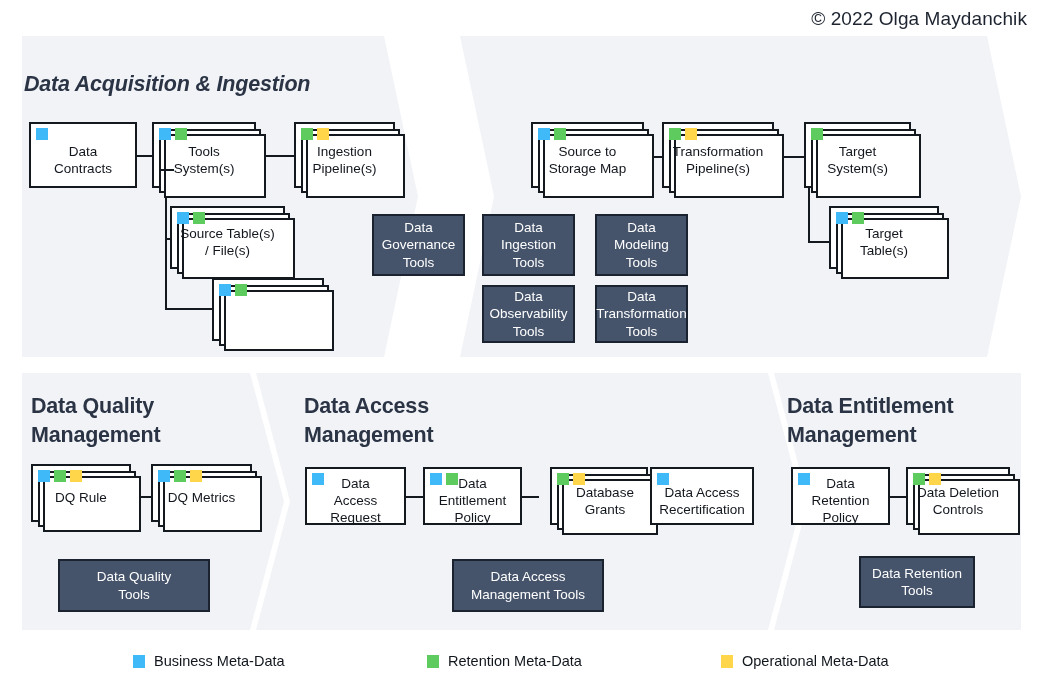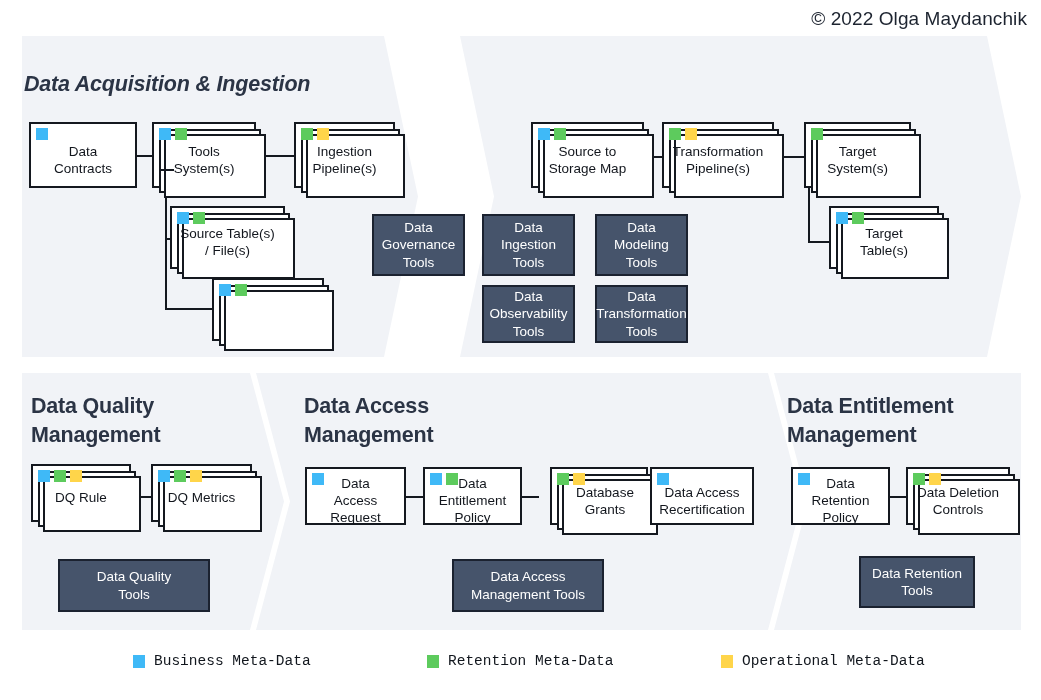--- a/index.html
+++ b/index.html
@@ -93,21 +93,21 @@
   }
 
   
   .conn { position: absolute; background: #14181f; z-index: 2; }
   .conn.h { height: 2.4px; }
   .conn.v { width: 2.4px; }
 
   
   .legend-item {
     position: absolute; display: flex; align-items: center; gap: 9px;
-    font-size: 14.5px; color: #11161d; white-space: nowrap; font-family: Liberation Mono, monospace;
+    font-size: 14.5px; color: #11161d; white-space: nowrap;
   }
   .legend-sw { width: 12px; height: 13px; display: block; }
 </style>
 </head>
 <body>
 
 <div id="stage">
 
   <div class="copyright">© 2022 Olga Maydanchik</div>
 

